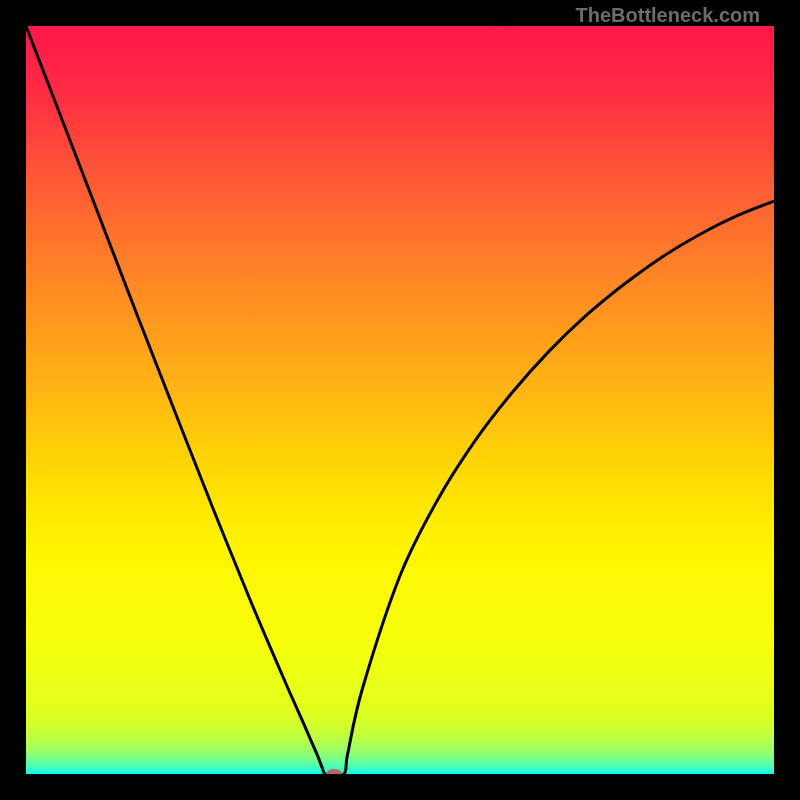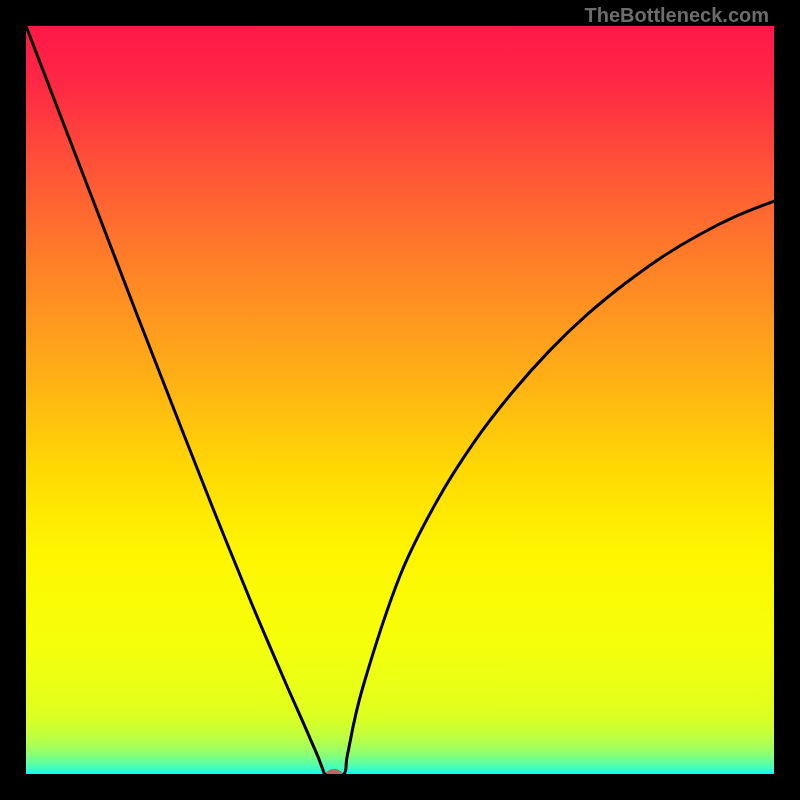--- a/index.html
+++ b/index.html
@@ -15,21 +15,21 @@
     position: absolute;
     left: 26px;
     top: 26px;
     width: 748px;
     height: 748px;
     background: #000;
   }
   .watermark {
     position: absolute;
     top: 4px;
-    right: 31px;
+    right: 40px;
     color: #6c6c6c;
     font-size: 20px;
     font-weight: 600;
     font-family: Arial, sans-serif;
   }
   svg { display: block; }
 </style>
 </head>
 <body>
 

